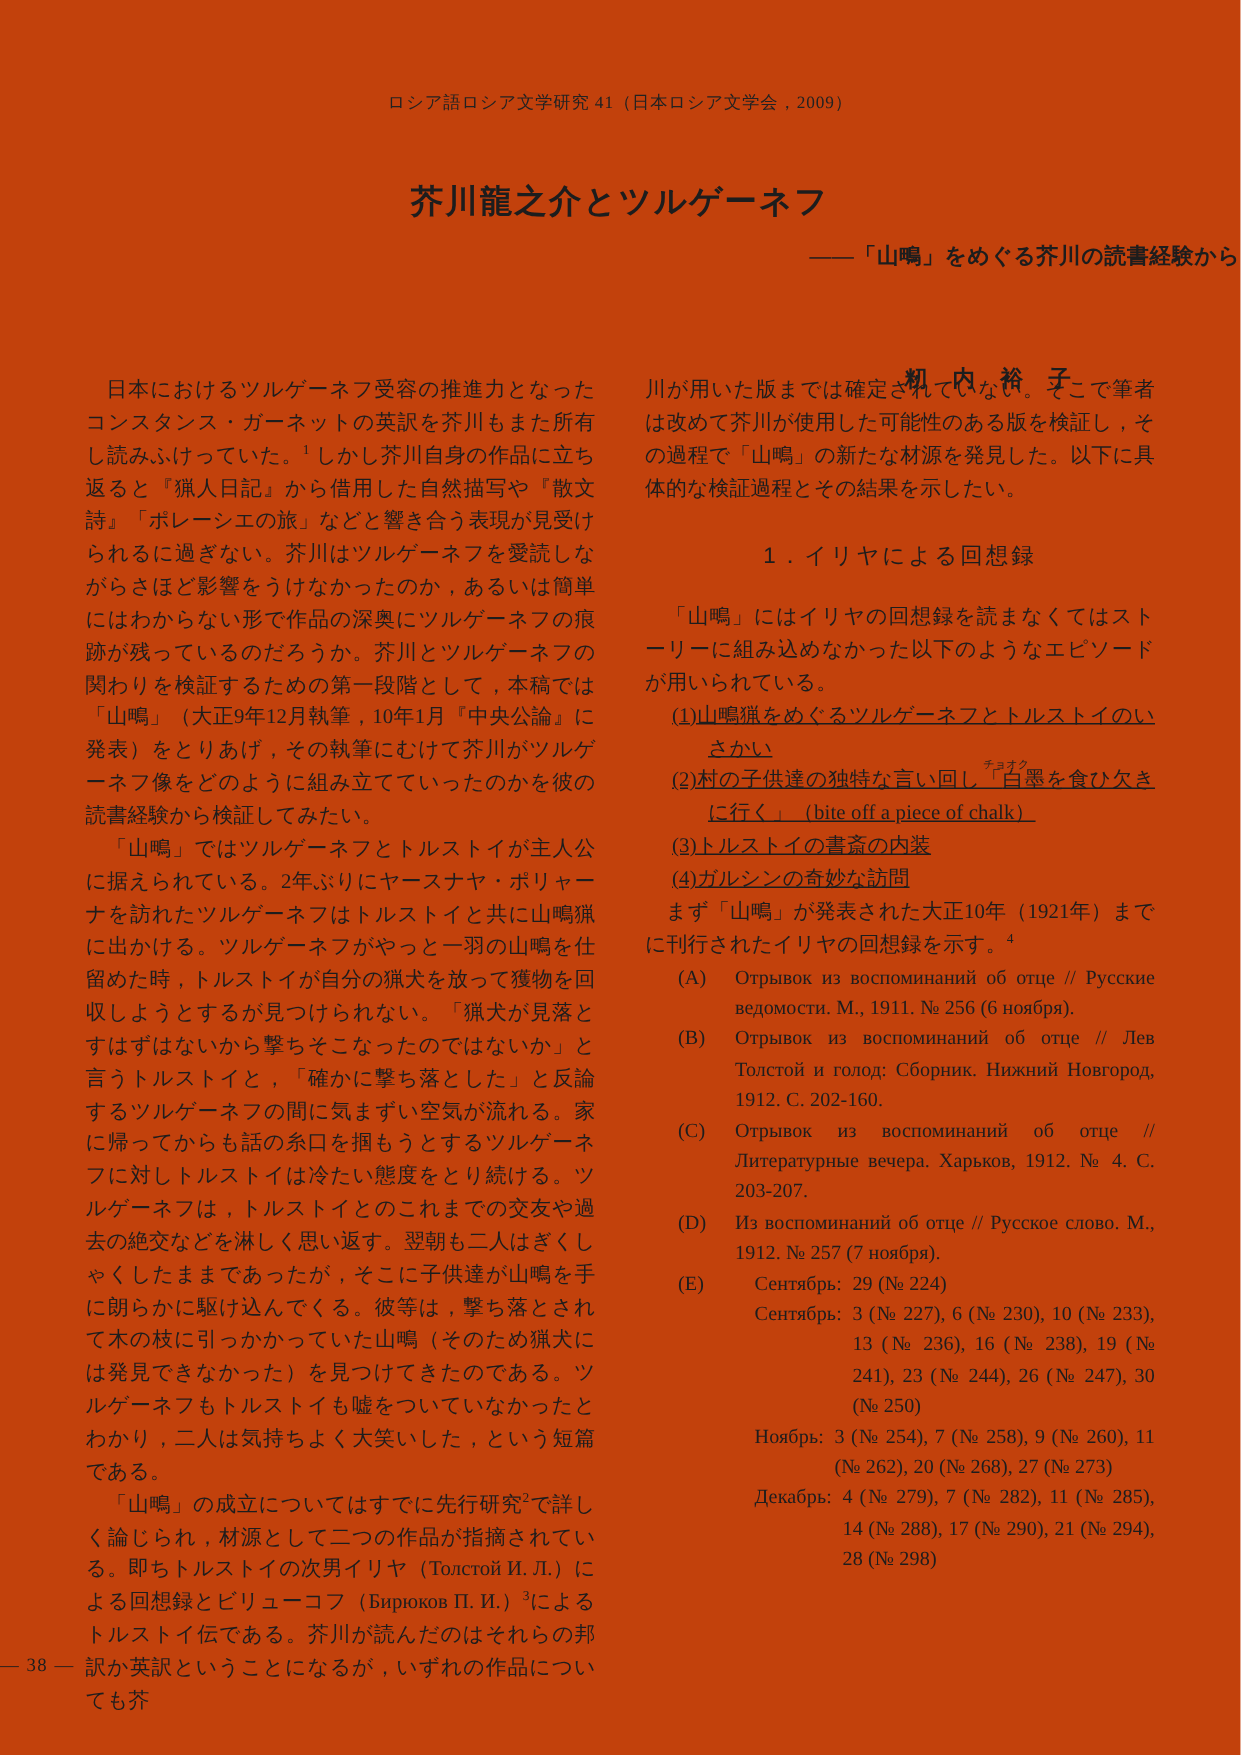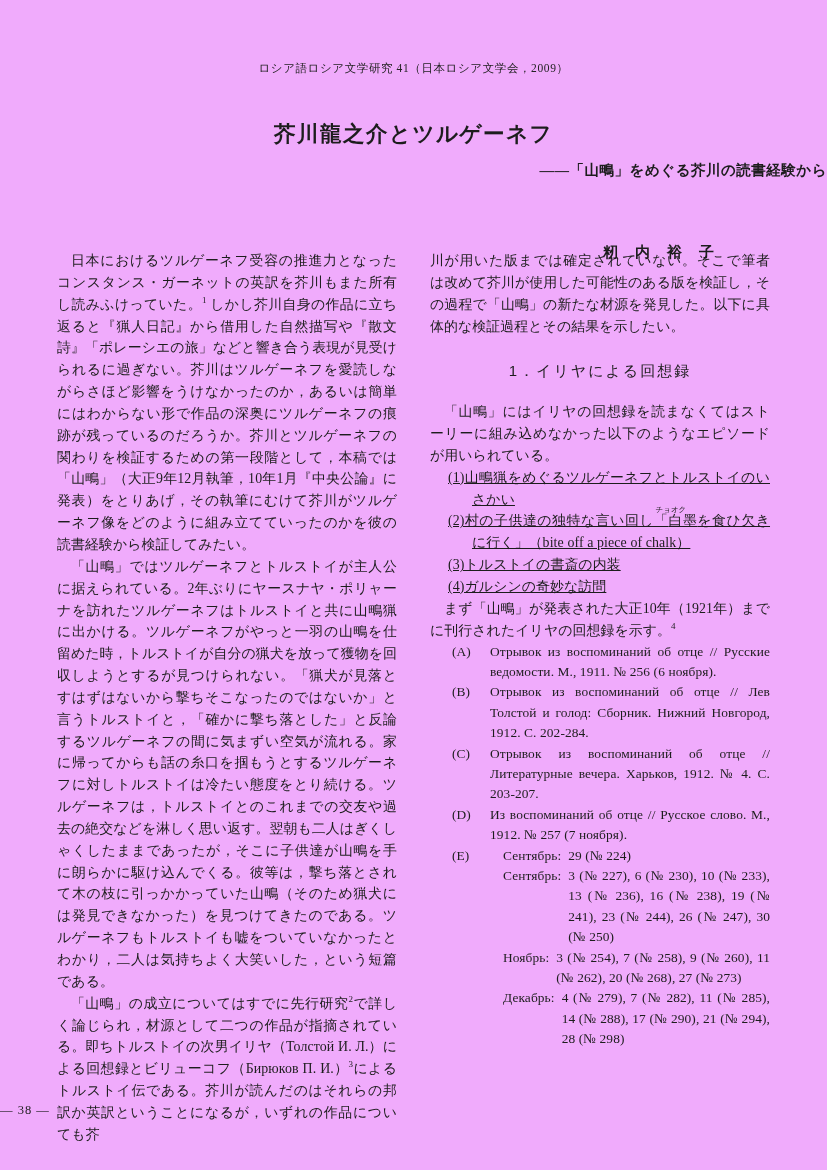--- a/index.html
+++ b/index.html
@@ -1,18 +1,18 @@
 <!DOCTYPE html>
 <html lang="ja"><head>
 <meta charset="utf-8">
 <style>
   html,body { margin:0; padding:0; background:#ffffff; }
   .page {
     position:relative; width:827px; height:1170px; margin:0 auto;
-    background:#f0abfc; color:#1d1d1d; overflow:hidden;
+    background:#c2410c; color:#1d1d1d; overflow:hidden;
     font-family:"Liberation Serif","DejaVu Serif",serif;
   }
   .journal-header {
     position:absolute; top:61px; left:0; width:100%;
     text-align:center; font-size:11.5px; letter-spacing:0.6px; color:#222;
   }
   .paper-title {
     position:absolute; top:119px; left:0; width:100%; margin:0;
     text-align:center; font-size:21.5px; font-weight:bold; letter-spacing:1.5px;font-family:Liberation Mono, monospace;
   }
@@ -88,21 +88,21 @@
         <div class="biblist">
           <div class="bibitem">
             <span class="biblabel">(A)</span>
             <div class="bibtext">
               <div>Отрывок из воспоминаний об отце // Русские ведомости. М., 1911. № 256 (6 ноября).</div>
             </div>
           </div>
           <div class="bibitem">
             <span class="biblabel">(B)</span>
             <div class="bibtext">
-              <div>Отрывок из воспоминаний об отце // Лев Толстой и голод: Сборник. Нижний Новгород, 1912. С. 202-284.</div>
+              <div>Отрывок из воспоминаний об отце // Лев Толстой и голод: Сборник. Нижний Новгород, 1912. С. 202-160.</div>
             </div>
           </div>
           <div class="bibitem">
             <span class="biblabel">(C)</span>
             <div class="bibtext">
               <div>Отрывок из воспоминаний об отце // Литературные вечера. Харьков, 1912. № 4. С. 203-207.</div>
             </div>
           </div>
           <div class="bibitem">
             <span class="biblabel">(D)</span>

